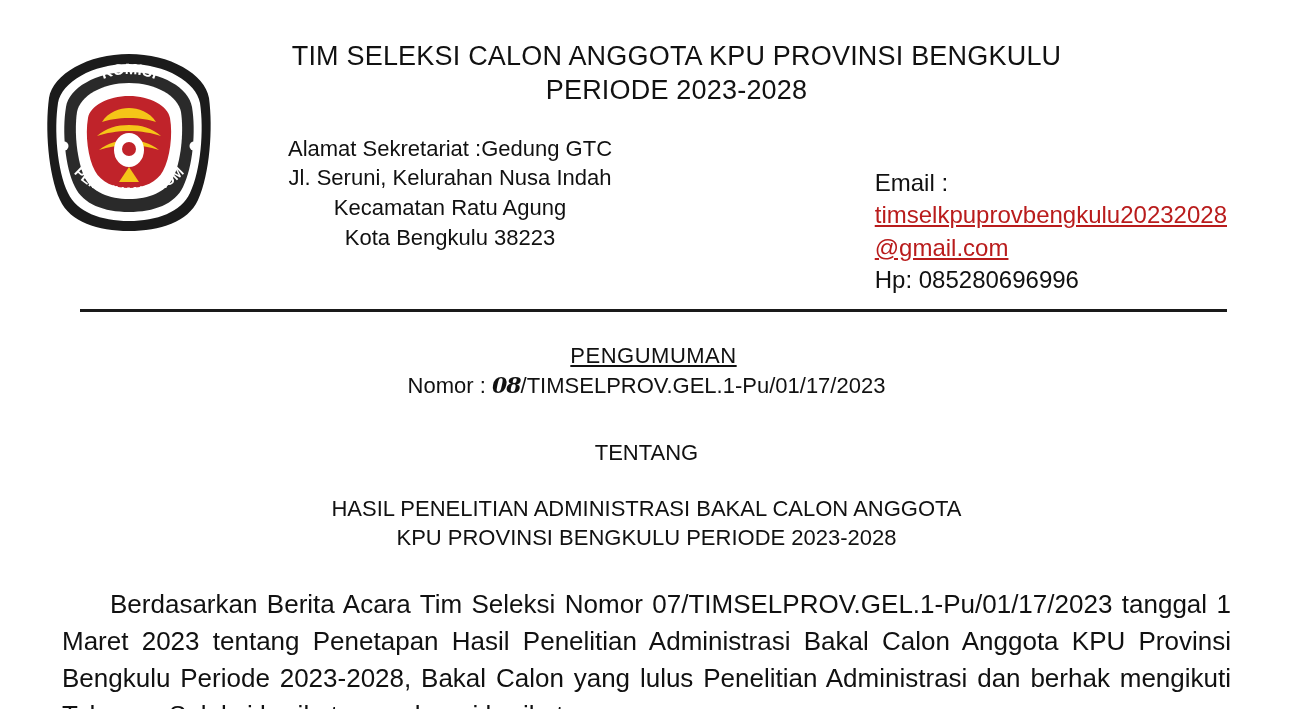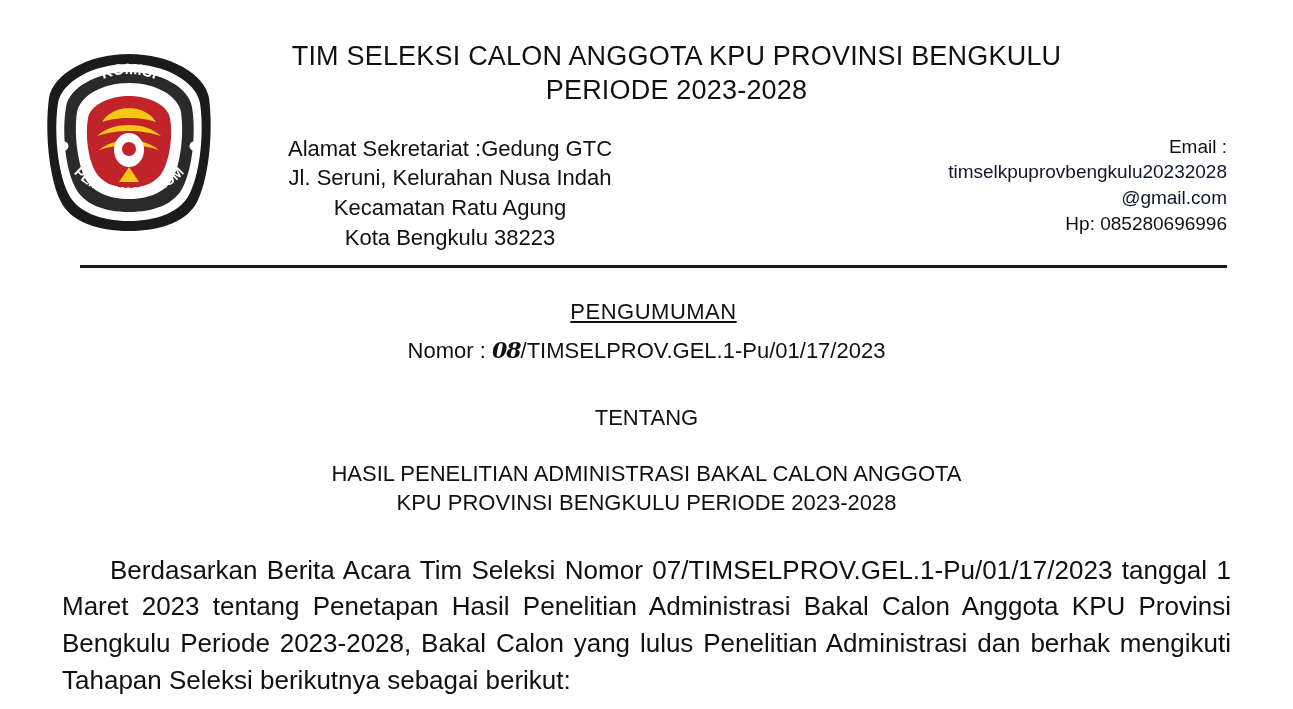--- a/index.html
+++ b/index.html
@@ -55,27 +55,29 @@
     padding-left: 248px;
     padding-right: 6px;
   }
   .address-left {
     font-size: 22px;
     line-height: 1.36;
     white-space: pre-line;
     text-align: center;
   }
   .address-right {
-    font-size: 19px;
+    font-size: 24px;
     line-height: 1.36;
-    text-align: right;
+    text-align: left;
     min-width: 330px;
+    margin-top: 33px;
   }
   .address-right .email-line {
-    color: #0f172a;
+    text-decoration: underline;
+    color: #b91c1c;
     display: block;
     word-break: break-all;
   }
   .rule {
     margin: 12px 6px 0 40px;
     border-top: 3px solid #1a1a1a;
   }
 
   
   .announcement {
@@ -83,21 +85,21 @@
     margin-top: 30px;
     font-size: 22px;
     line-height: 1.3;
   }
   .ann-word {
     text-decoration: underline;
     letter-spacing: 0.5px;
     padding-left: 14px;
   }
   .nomor-line {
-    margin-top: 9px;
+    margin-top: 0;
     font-size: 22px;
   }
   .handwritten {
     font-family: "DejaVu Serif", serif;
     font-style: italic;
     font-weight: bold;
     font-size: 22px;
     letter-spacing: -1px;
   }
   .tentang {

